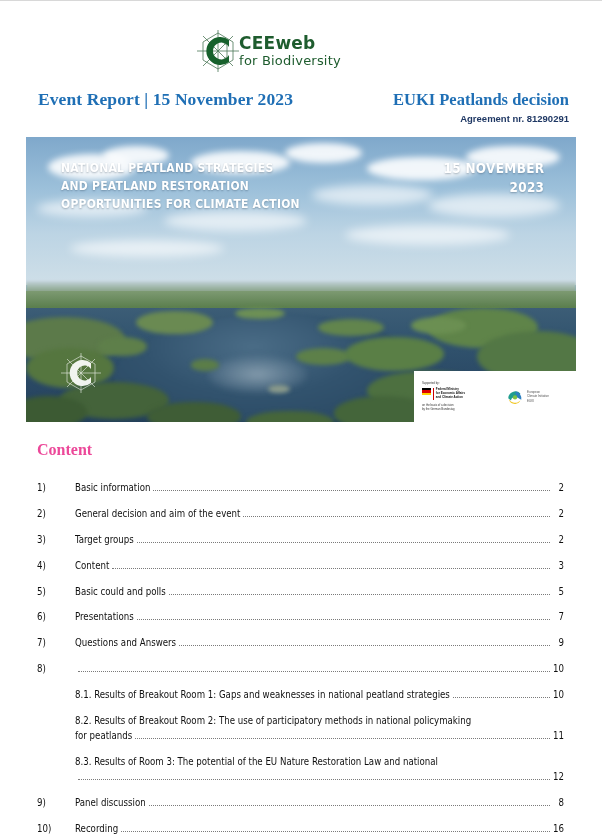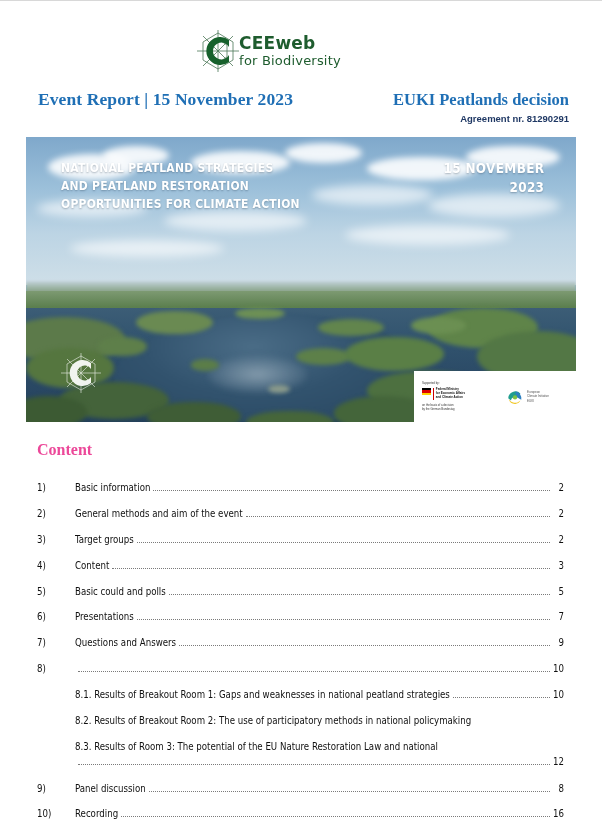--- a/index.html
+++ b/index.html
@@ -456,21 +456,21 @@
       <div class="toc-body">
         <span class="toc-label">Basic information</span>
         <span class="toc-dots"></span>
         <span class="toc-page">2</span>
       </div>
     </div>
 
     <div class="toc-row">
       <div class="toc-num">2)</div>
       <div class="toc-body">
-        <span class="toc-label">General methods and aim of the event</span>
+        <span class="toc-label">General decision and aim of the event</span>
         <span class="toc-dots"></span>
         <span class="toc-page">2</span>
       </div>
     </div>
 
     <div class="toc-row">
       <div class="toc-num">3)</div>
       <div class="toc-body">
         <span class="toc-label">Target groups</span>
         <span class="toc-dots"></span>
@@ -526,20 +526,25 @@
       <div class="toc-num"></div>
       <div class="toc-body">
         <span class="toc-label">8.1. Results of Breakout Room 1: Gaps and weaknesses in national peatland strategies</span>
         <span class="toc-dots"></span>
         <span class="toc-page">10</span>
       </div>
     </div>
 
     <div class="toc-wrap">
       <div>8.2. Results of Breakout Room 2: The use of participatory methods in national policymaking</div>
+      <div class="line2">
+        <span>for peatlands</span>
+        <span class="toc-dots"></span>
+        <span class="toc-page">11</span>
+      </div>
     </div>
 
     <div class="toc-wrap">
       <div>8.3. Results of Room 3: The potential of the EU Nature Restoration Law and national</div>
       <div class="line2">
         <span class="toc-dots"></span>
         <span class="toc-page">12</span>
       </div>
     </div>
 

